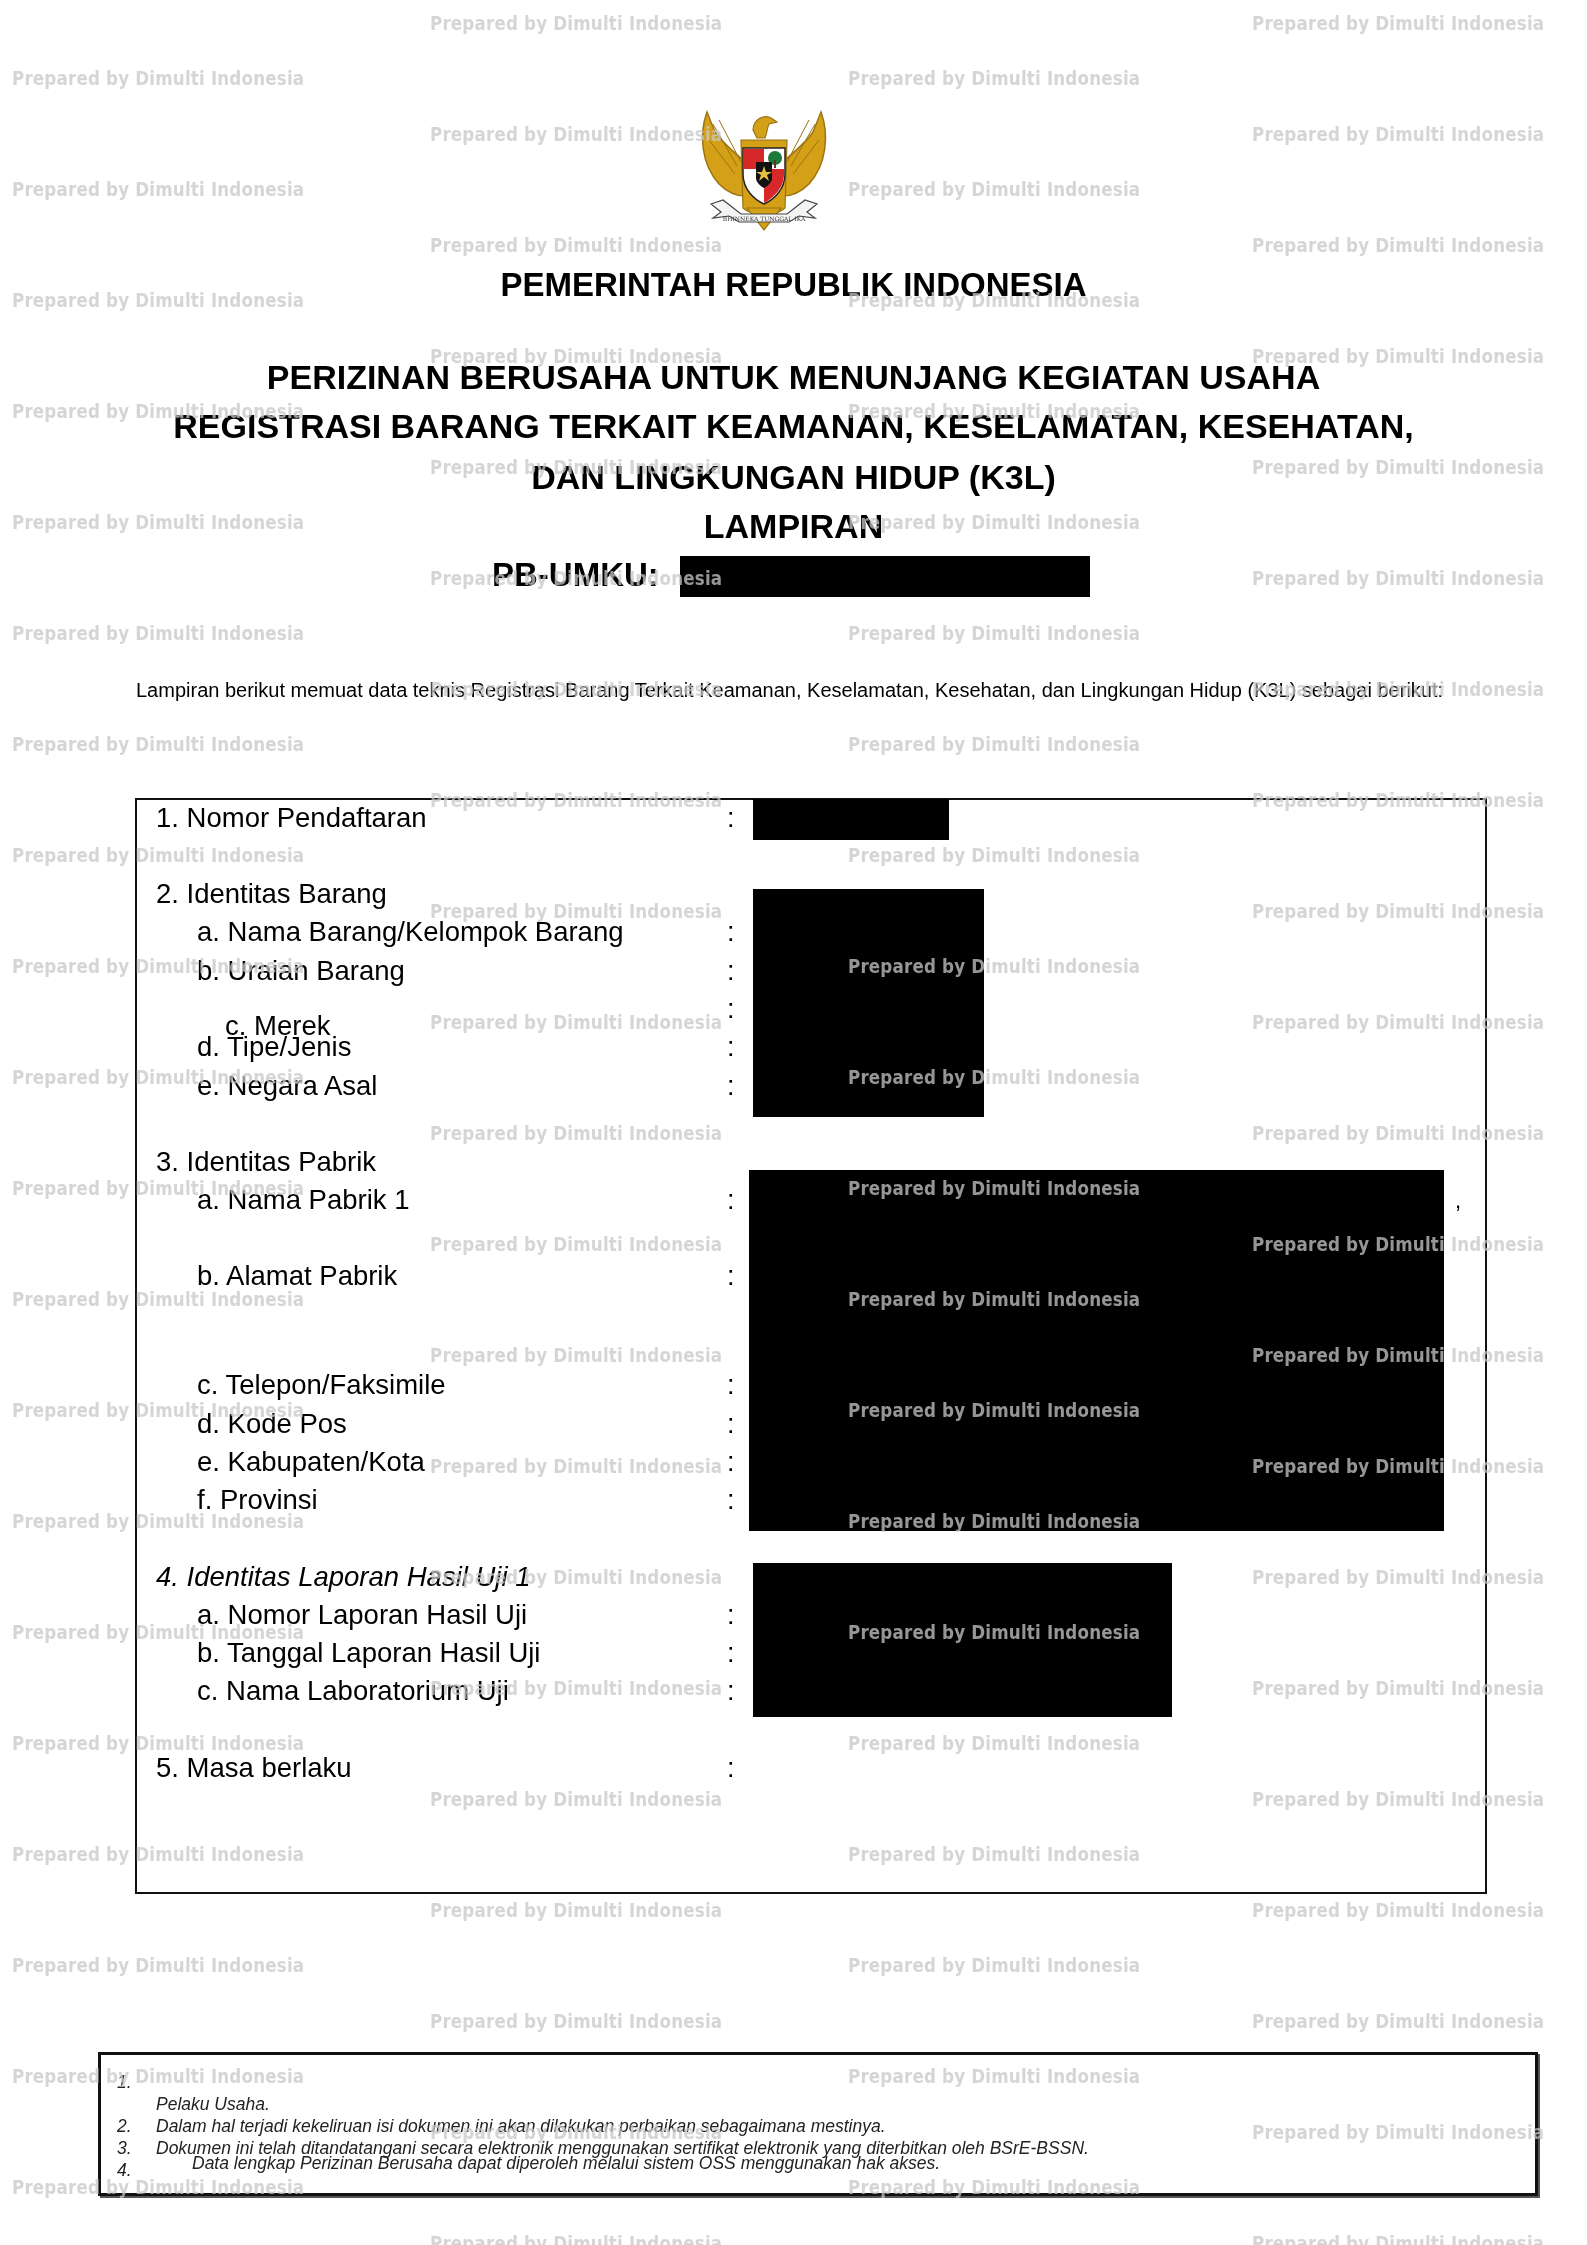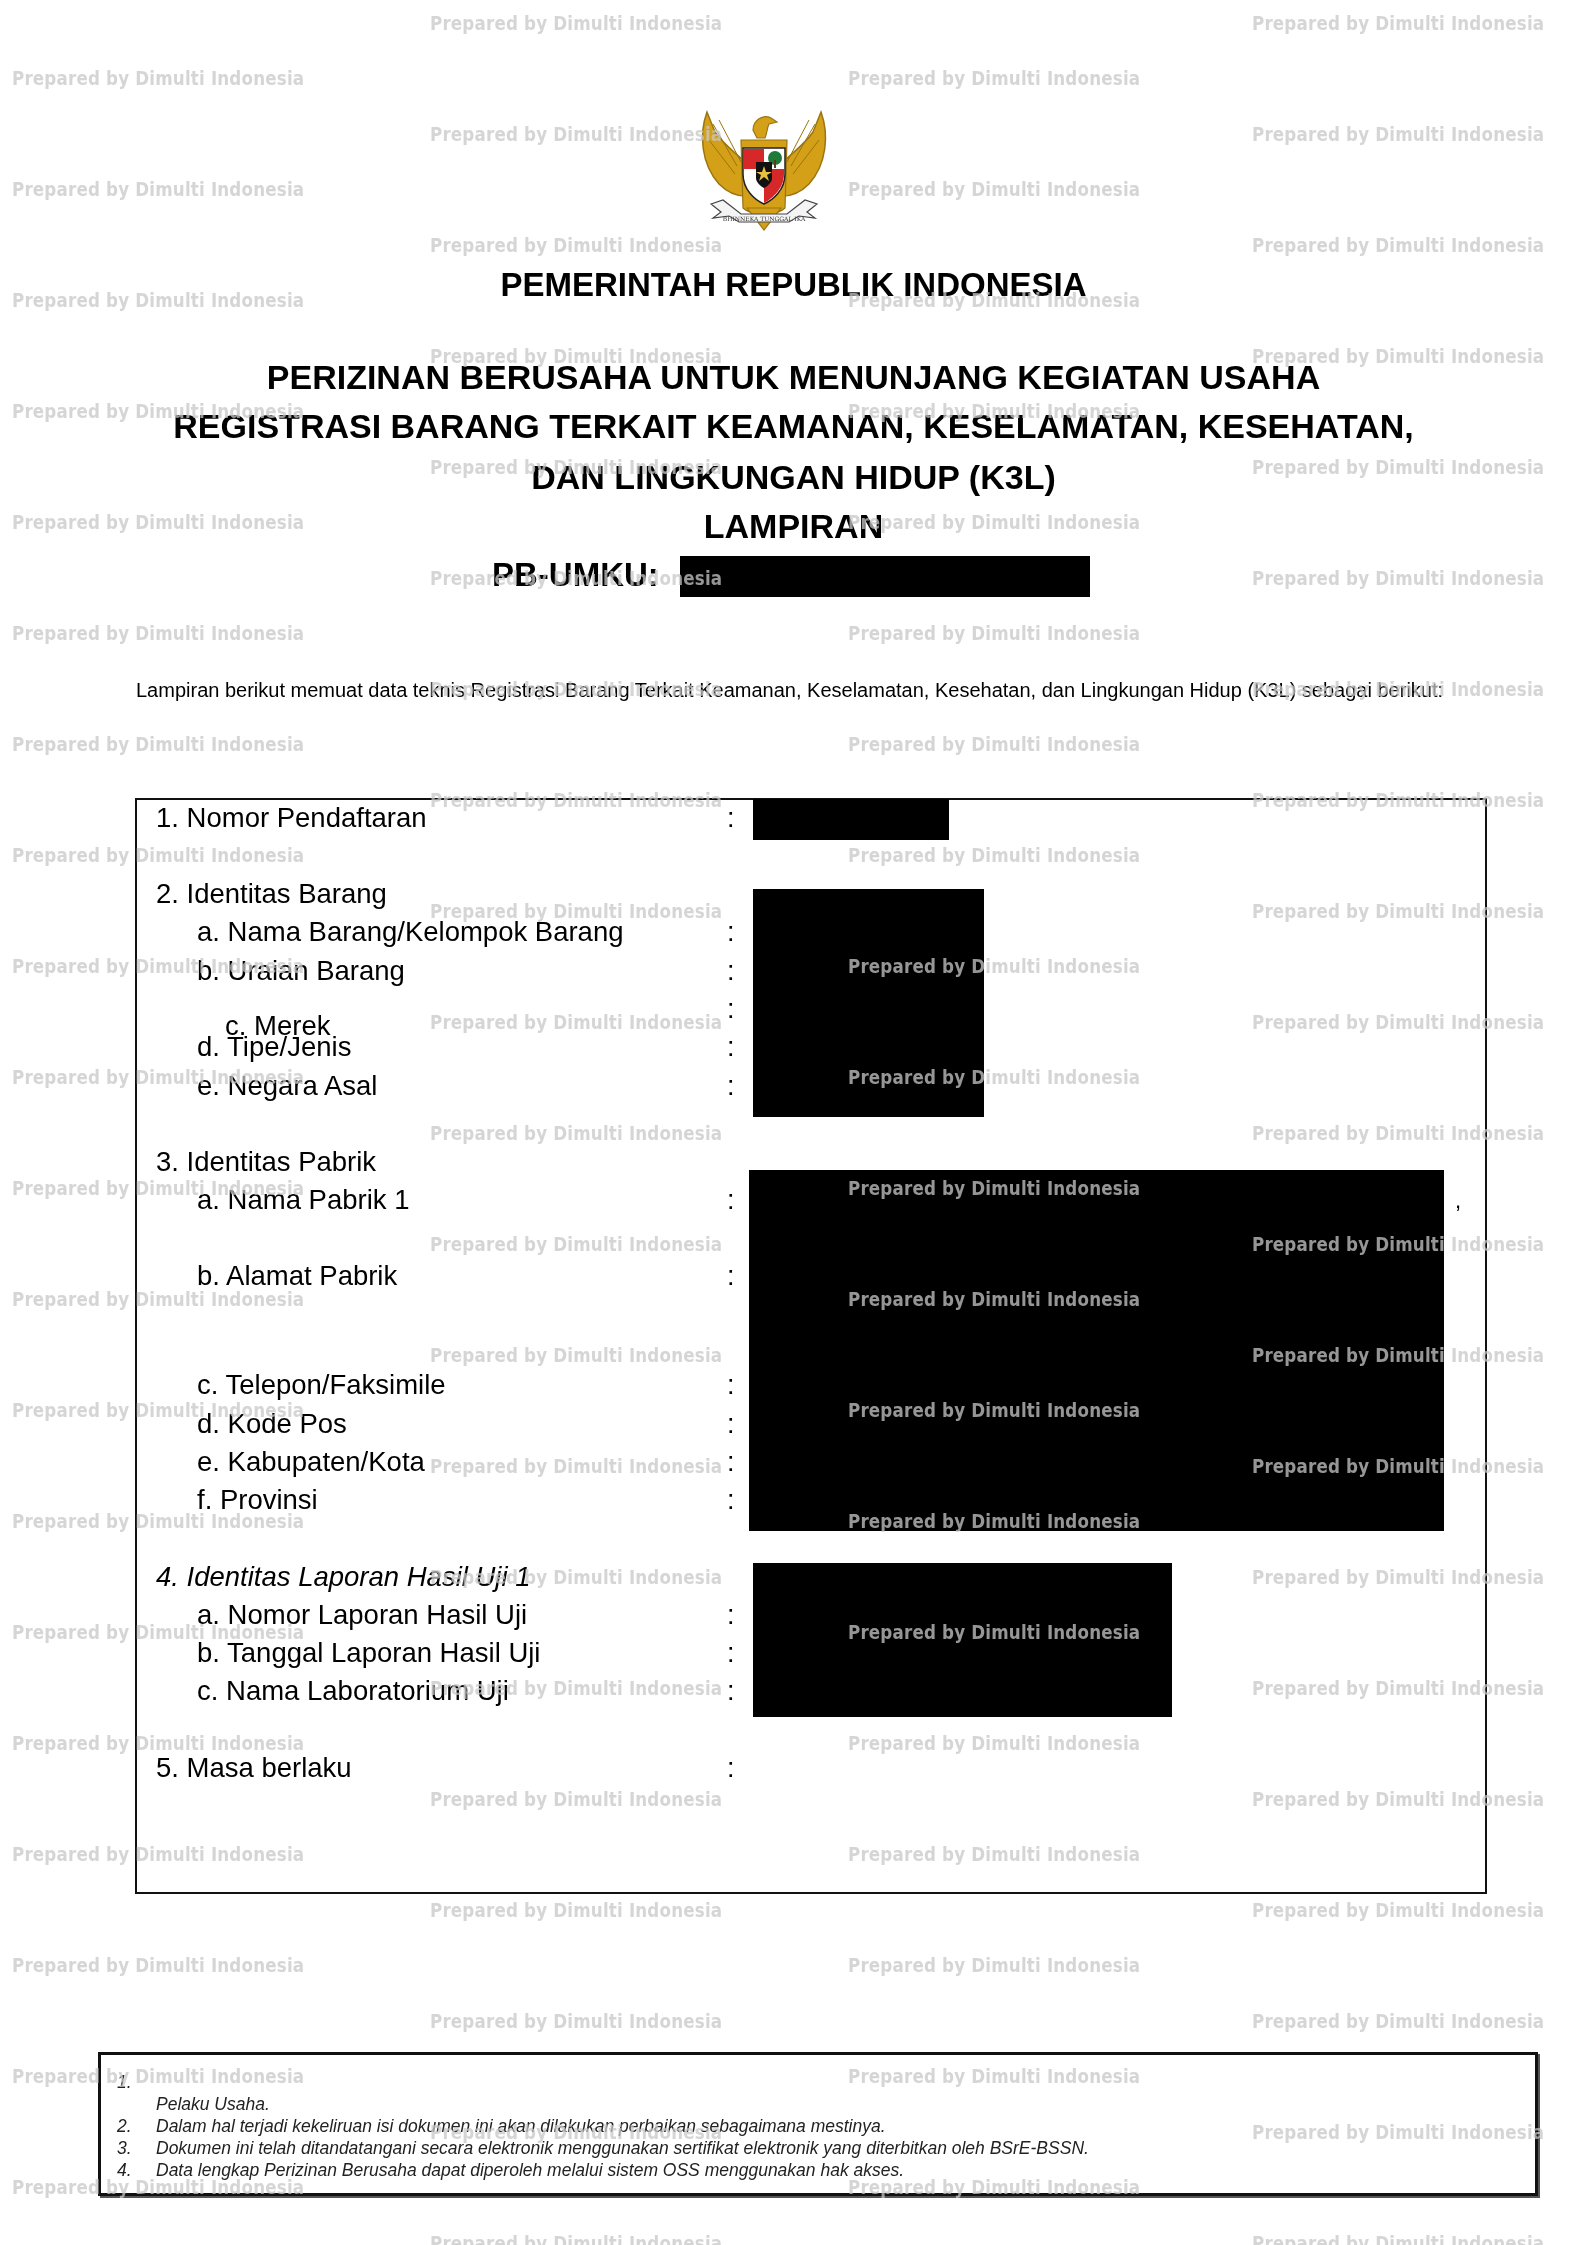--- a/index.html
+++ b/index.html
@@ -117,21 +117,21 @@
 <div class="redact" style="left:753px; top:1563px; width:419px; height:154px;"></div>
 
 <div class="footer">
   <div class="fnote fnum" style="top:17px;">1.</div>
   <div class="fnote ftxt" style="top:39px;">Pelaku Usaha.</div>
   <div class="fnote fnum" style="top:61px;">2.</div>
   <div class="fnote ftxt" style="top:61px;">Dalam hal terjadi kekeliruan isi dokumen ini akan dilakukan perbaikan sebagaimana mestinya.</div>
   <div class="fnote fnum" style="top:83px;">3.</div>
   <div class="fnote ftxt" style="top:83px;">Dokumen ini telah ditandatangani secara elektronik menggunakan sertifikat elektronik yang diterbitkan oleh BSrE-BSSN.</div>
   <div class="fnote fnum" style="top:105px;">4.</div>
-  <div class="fnote ftxt" style="top:105px;">Data lengkap Perizinan Berusaha dapat diperoleh melalui sistem OSS menggunakan hak akses.</div>
+  <div class="fnote ftxt" style="top:98px;margin-left:36px;">Data lengkap Perizinan Berusaha dapat diperoleh melalui sistem OSS menggunakan hak akses.</div>
 
 </div>
 
 <div class="wm-layer" id="wm-layer">
     <div class="wm" style="left: 430px; top: 12px;">Prepared by Dimulti Indonesia</div>
     <div class="wm" style="left: 1252px; top: 12px;">Prepared by Dimulti Indonesia</div>
     <div class="wm" style="left: 430px; top: 123px;">Prepared by Dimulti Indonesia</div>
     <div class="wm" style="left: 1252px; top: 123px;">Prepared by Dimulti Indonesia</div>
     <div class="wm" style="left: 430px; top: 234px;">Prepared by Dimulti Indonesia</div>
     <div class="wm" style="left: 1252px; top: 234px;">Prepared by Dimulti Indonesia</div>

